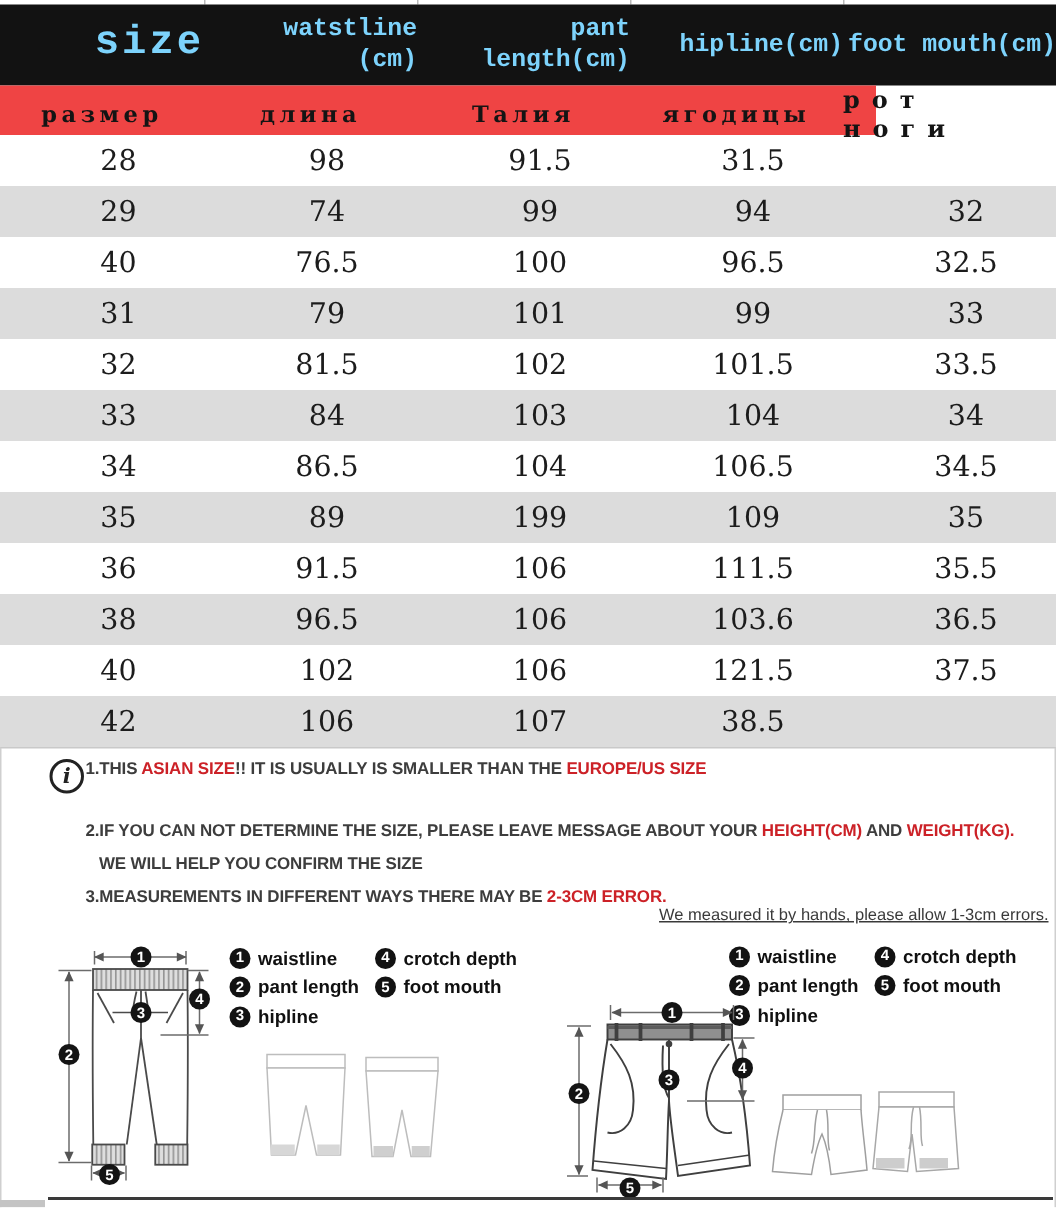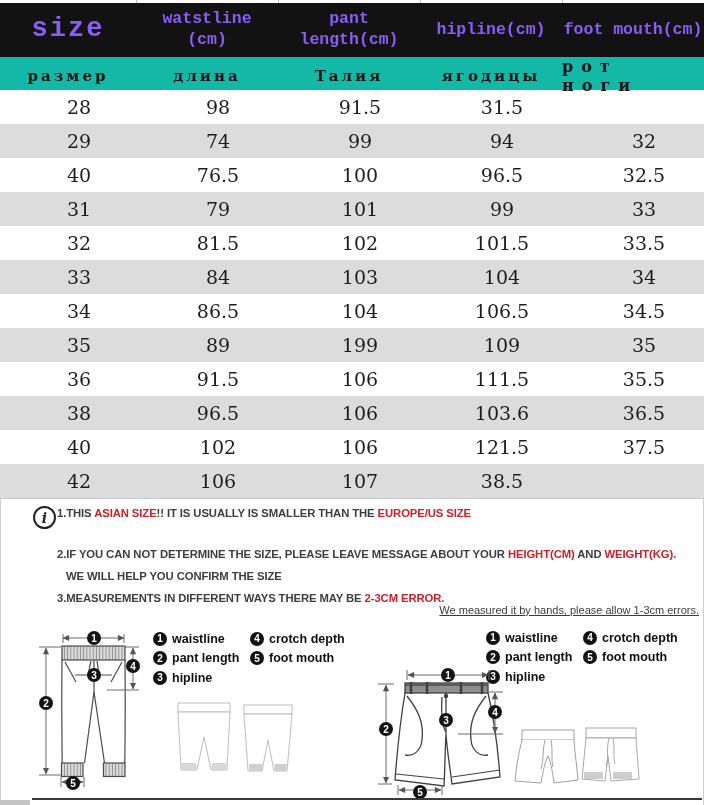--- a/index.html
+++ b/index.html
@@ -9,27 +9,27 @@
     font-family:"Liberation Sans", sans-serif; overflow:hidden;
   }
   .grid5 { display:grid; grid-template-columns:136px 142px 142px 142px 142px; }
 
   
   .topstrip { position:absolute; top:0; left:0; width:704px; height:3px; background:#fff; }
   .coltick { position:absolute; top:0; width:1px; height:3px; background:#b9b9b9; }
 
   
   .header { position:absolute; top:3px; left:0; width:704px; height:54px; background:#121212; }
-  .hcell { display:flex; flex-direction:column; align-items:center; justify-content:center;
-           height:100%; color:#8b5cf6; font-family:"Liberation Mono", monospace;
+  .hcell { display:flex; flex-direction:column; align-items:flex-end; justify-content:center;
+           height:100%; color:#7dd3fc; font-family:"Liberation Mono", monospace;
            font-weight:700; font-size:16.5px; line-height:1.25; text-align:center; }
   .hcell.hsize { font-size:27px; letter-spacing:2px; }
 
   
-  .subheader { position:absolute; top:57px; left:0; width:704px; height:33px; background:#14b8a6; }
+  .subheader { position:absolute; top:57px; left:0; width:584px; height:33px; background:#ef4444; }
   .scell { display:flex; align-items:center; justify-content:center; height:100%;
            font-family:"DejaVu Serif", serif; font-weight:700; font-size:15px;
            letter-spacing:3px; color:#141414; }
   .scell.swide { letter-spacing:8px; font-size:16px; }
 
   
   .rows { position:absolute; top:90px; left:0; width:704px; }
   .row { height:34px; }
   .row:nth-child(even) { background:#dcdcdc; }
   .dcell { display:flex; align-items:center; justify-content:center; height:34px;

